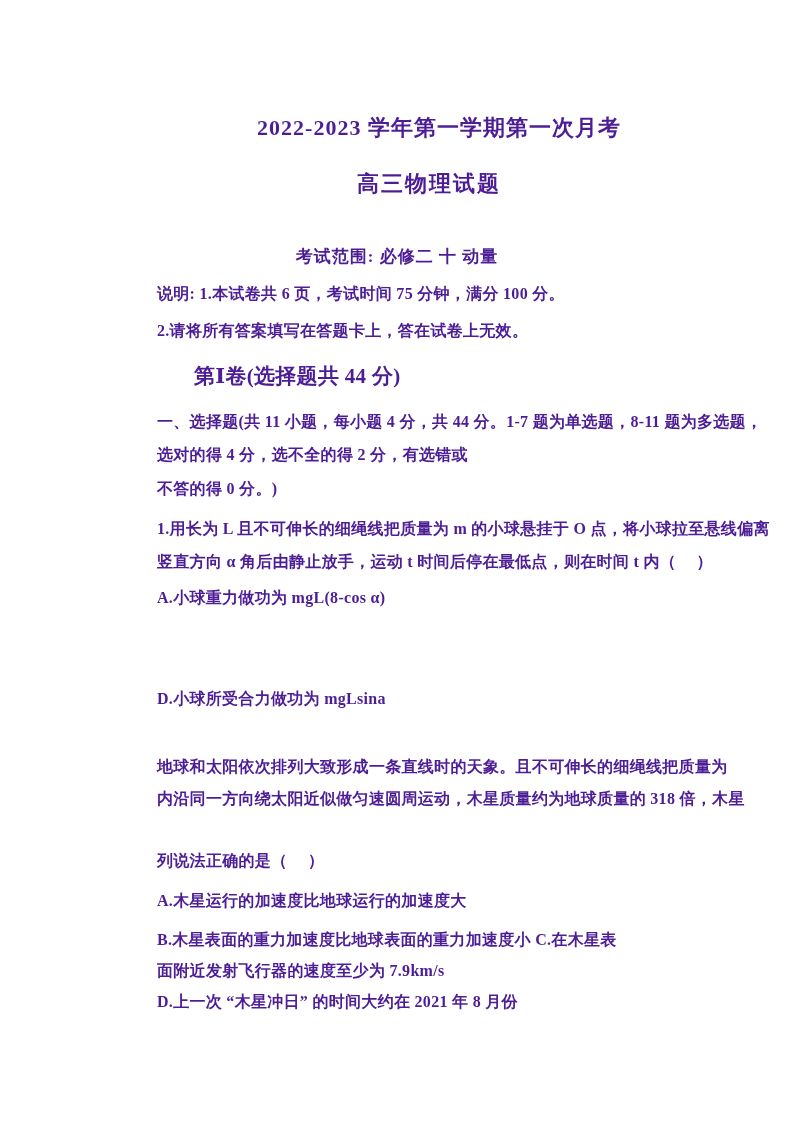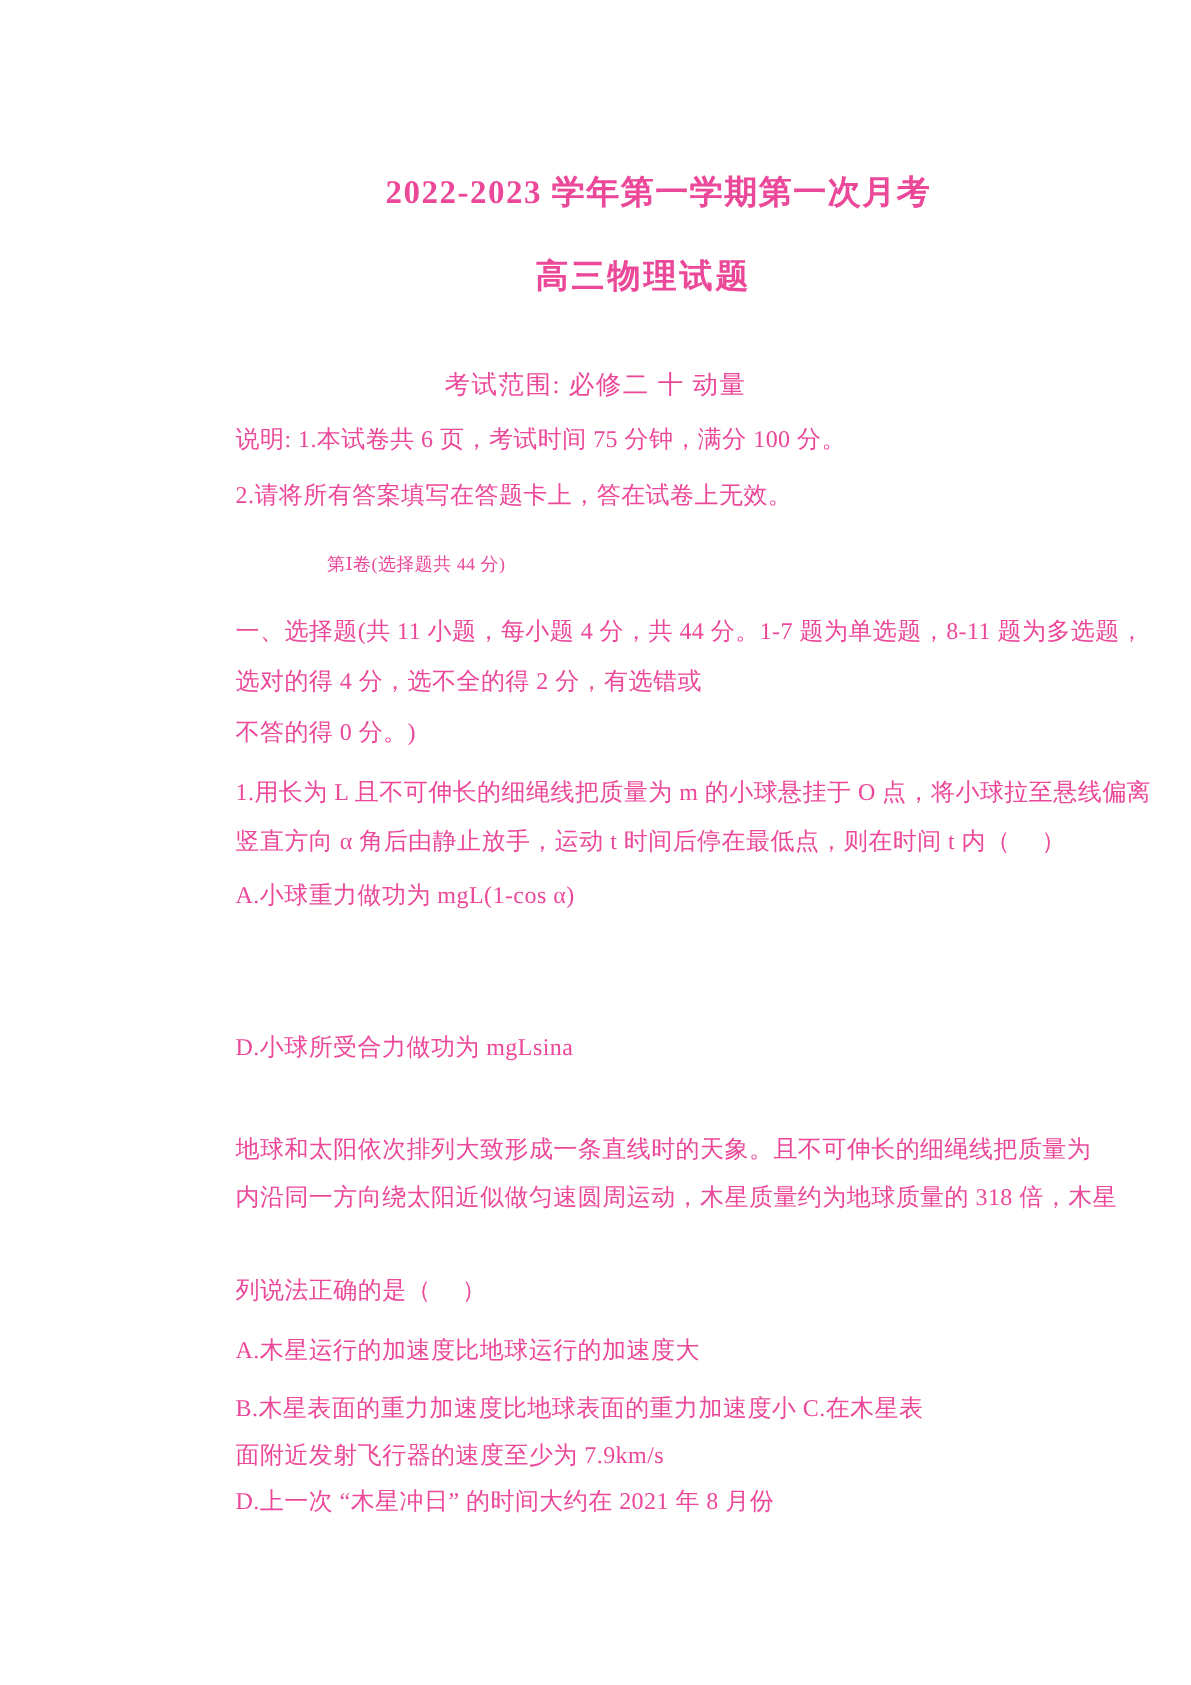--- a/index.html
+++ b/index.html
@@ -7,27 +7,27 @@
     padding: 0;
     background: #ffffff;
   }
   .page {
     position: relative;
     width: 794px;
     height: 1123px;
     background: #ffffff;
     overflow: hidden;
     font-family: "Liberation Serif", "DejaVu Serif", serif;
-    color: #ec4899;
+    color: #4c1d95;
   }
   .line {
     position: absolute;
     left: 157px;
     font-size: 16px;
-    font-weight: 400;
+    font-weight: 700;
     line-height: 20px;
     white-space: nowrap;
     letter-spacing: 0.3px;
   }
   .center {
     left: 0;
     width: 794px;
     text-align: center;
   }
   .title {
@@ -40,22 +40,22 @@
     font-size: 22px;
     font-weight: 700;
     padding-left: 32px;
     letter-spacing: 2px;
   }
   .scope {
     font-size: 17px;
     letter-spacing: 1px;
   }
   .part-heading {
-    left: 218px;
-    font-size: 12px;
+    left: 194px;
+    font-size: 21px;
   }
 </style>
 </head>
 <body>
 
 <div class="page">
 
   <div class="line center title" style="top:118px">2022-2023 学年第一学期第一次月考</div>
 
   <div class="line center subtitle" style="top:174px">高三物理试题</div>
@@ -71,21 +71,21 @@
   <div class="line" style="top:412px">一、选择题(共 11 小题，每小题 4 分，共 44 分。1-7 题为单选题，8-11 题为多选题，</div>
 
   <div class="line" style="top:445px">选对的得 4 分，选不全的得 2 分，有选错或</div>
 
   <div class="line" style="top:479px">不答的得 0 分。)</div>
 
   <div class="line" style="top:519px">1.用长为 L 且不可伸长的细绳线把质量为 m 的小球悬挂于 O 点，将小球拉至悬线偏离</div>
 
   <div class="line" style="top:552px">竖直方向 α 角后由静止放手，运动 t 时间后停在最低点，则在时间 t 内（　 ）</div>
 
-  <div class="line" style="top:588px">A.小球重力做功为 mgL(1-cos α)</div>
+  <div class="line" style="top:588px">A.小球重力做功为 mgL(8-cos α)</div>
 
 
 
   <div class="line" style="top:689px">D.小球所受合力做功为 mgLsina</div>
 
 
   <div class="line" style="top:757px">地球和太阳依次排列大致形成一条直线时的天象。且不可伸长的细绳线把质量为</div>
 
   <div class="line" style="top:789px">内沿同一方向绕太阳近似做匀速圆周运动，木星质量约为地球质量的 318 倍，木星</div>
 

